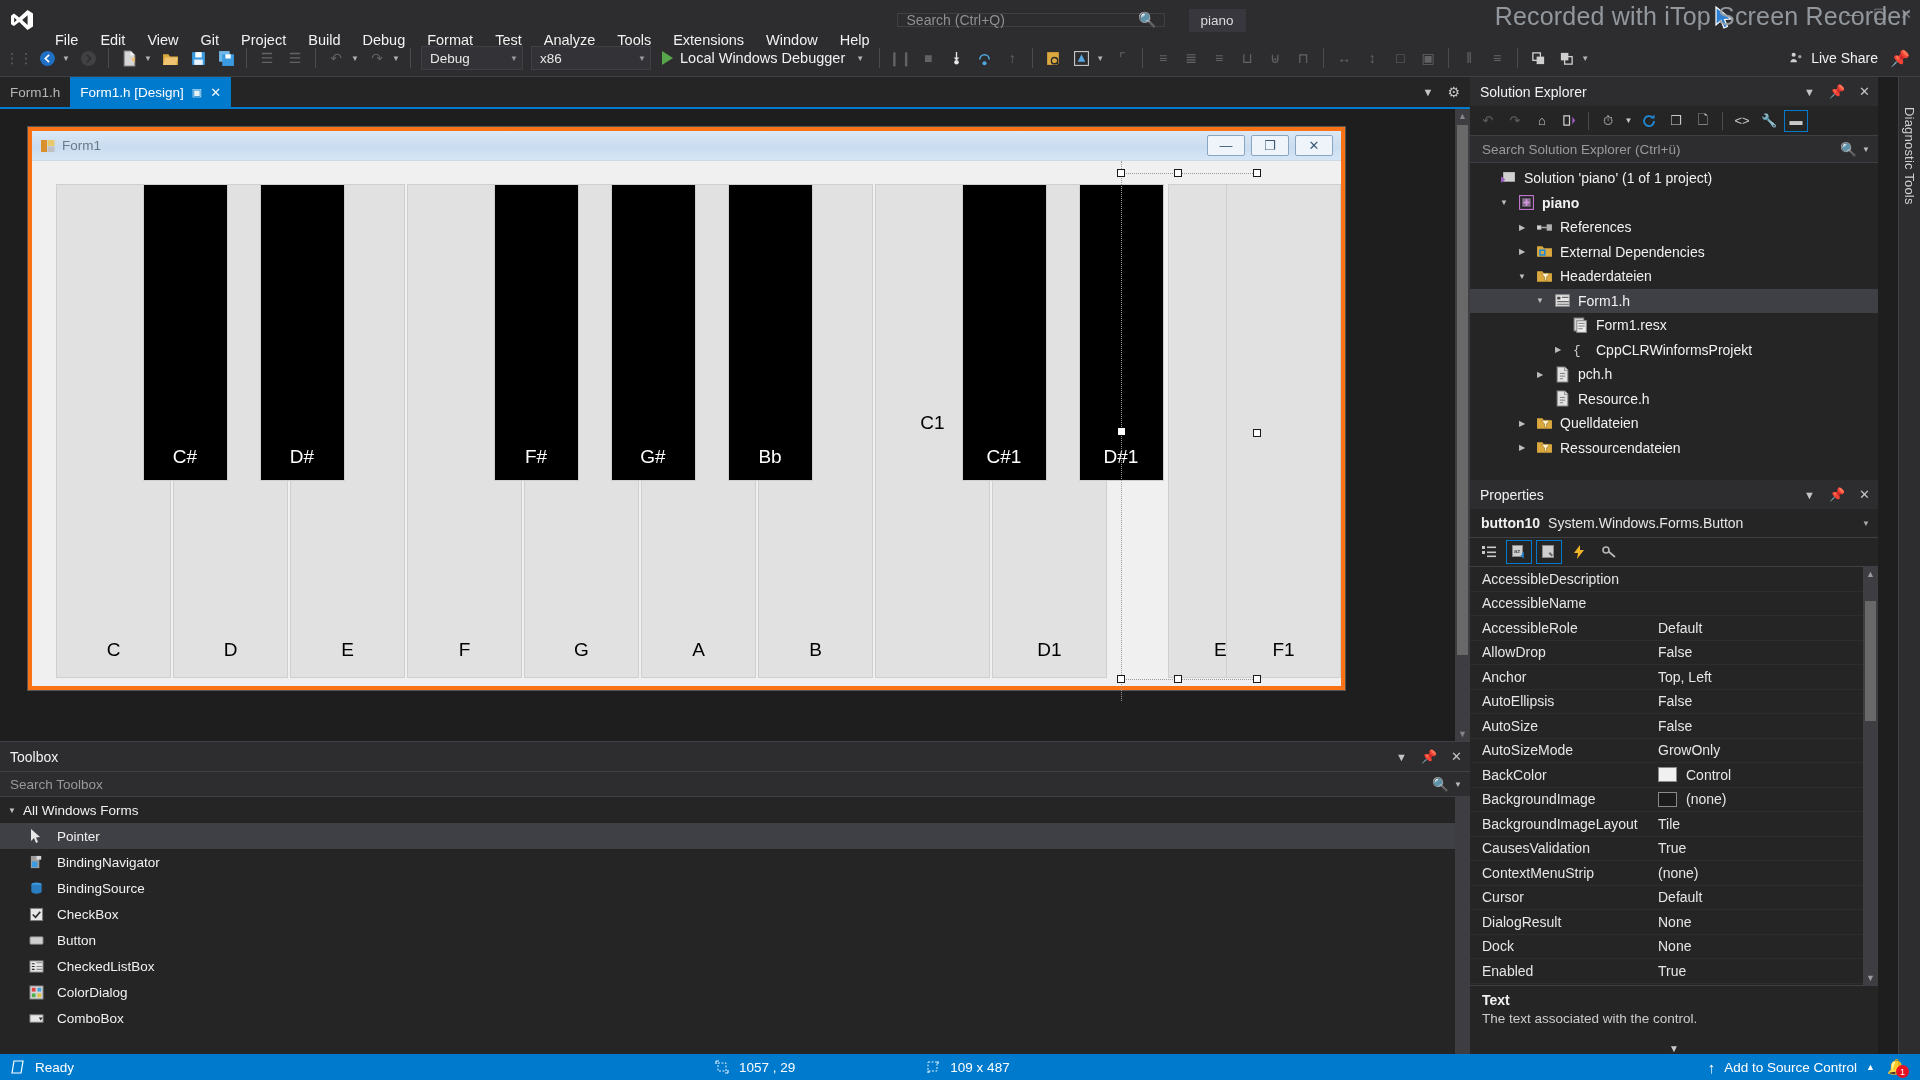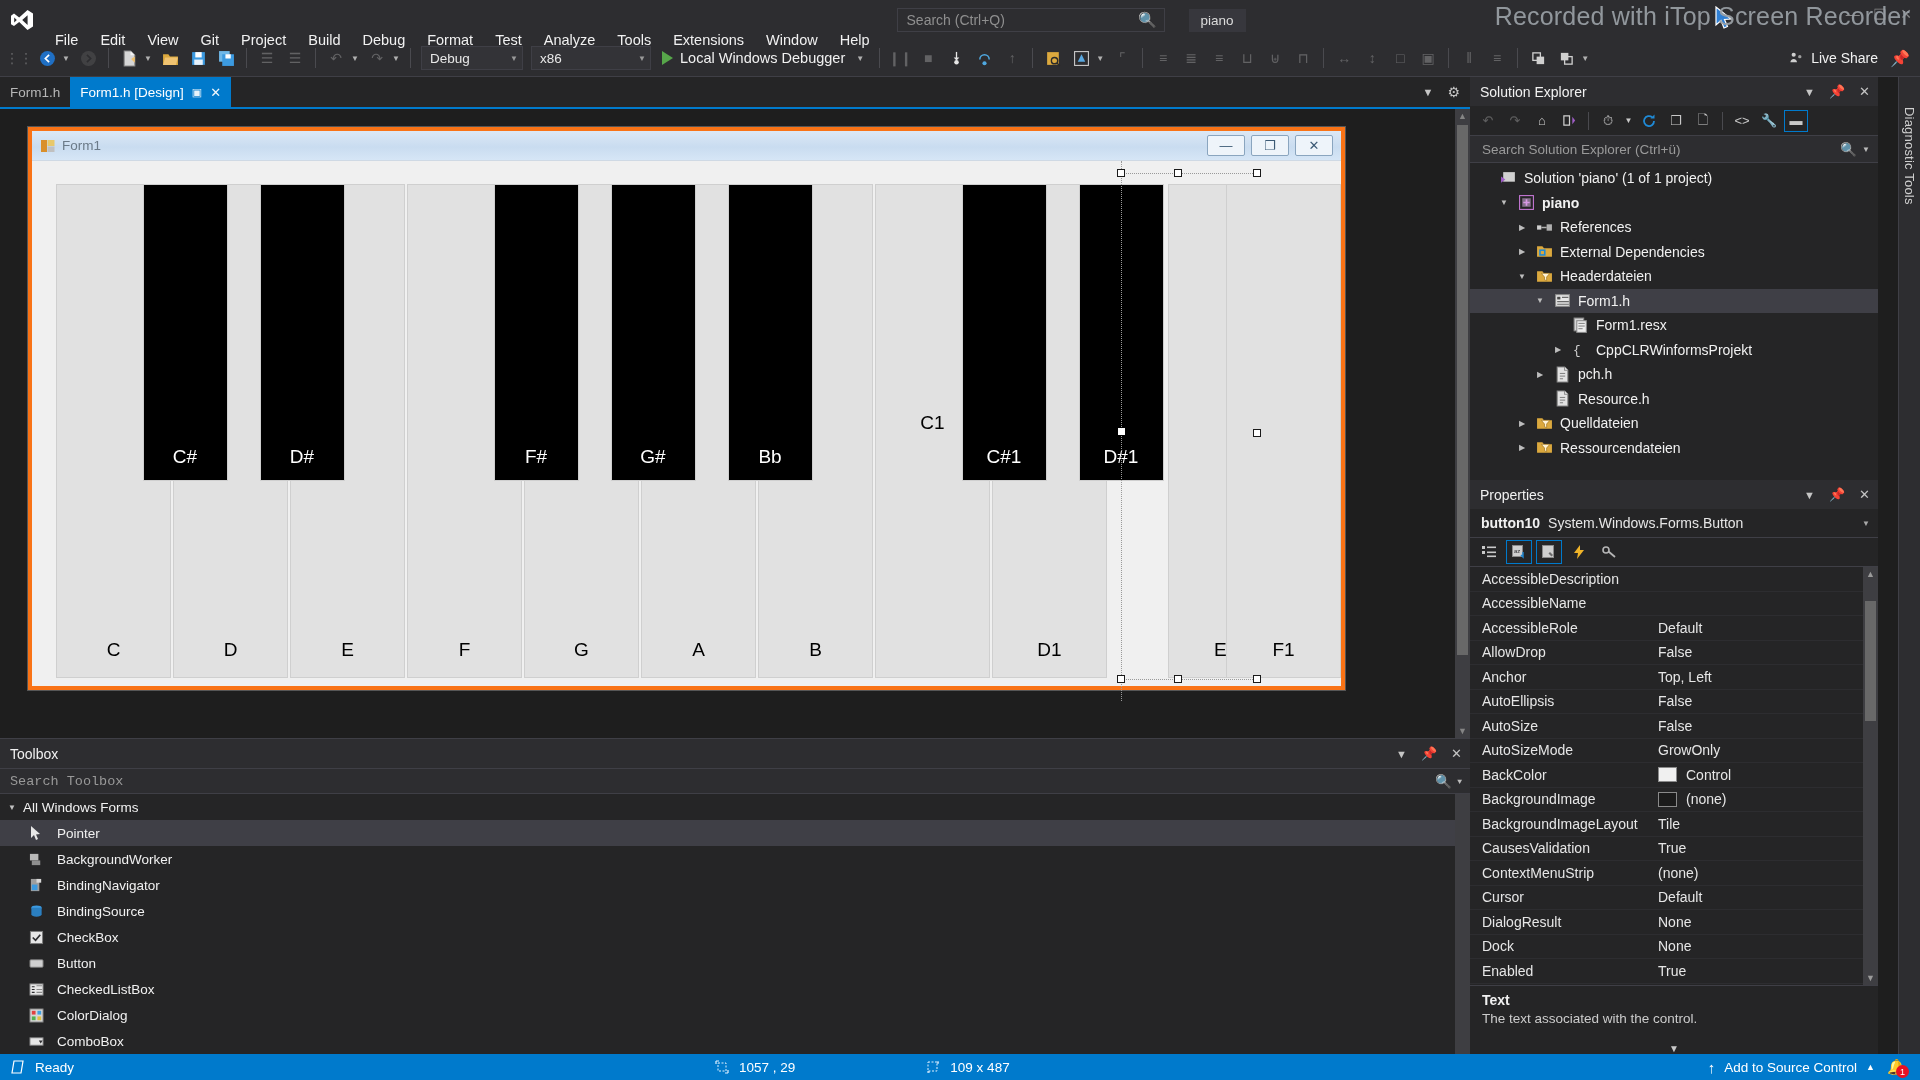--- a/index.html
+++ b/index.html
@@ -19,21 +19,21 @@
     flex: 0 0 40px; position: relative;
   }
   .vs-logo { width: 44px; display:flex; align-items:center; justify-content:center; }
   .vs-logo svg { width: 24px; height: 24px; }
   .menu-items { display: flex; align-items: center; height: 100%; margin-top: 40px; }
   .menu-item {
     padding: 0 11px; height: 100%; display: flex; align-items: center;
     font-size: 14.5px; color: #f1f1f1; cursor: default; white-space: nowrap;
   }
   .qsearch {
-    margin-left: 16px; width: 268px; height: 24px; background: #2d2d30;
+    margin-left: 16px; width: 268px; height: 14px; background: #2d2d30;
     border: 1px solid #3f3f46; display: flex; align-items: center;
     padding: 0 6px 0 9px; color: #8f8f8f; font-size: 14px;
   }
   .qsearch .ph { flex: 1; }
   .qsearch .mag { color: #d0d0d0; font-size: 15px; }
   .piano-chip {
     margin-left: 24px; background: #37373d; padding: 4px 12px; font-size: 13.5px;
     color: #dcdcdc;
   }
   .watermark {
@@ -163,21 +163,21 @@
   }
   .tbx-header {
     height: 29px; display:flex; align-items:center; padding: 0 8px 0 10px;
     background:#2d2d30;
   }
   .tbx-title { font-size: 14px; color:#f1f1f1; }
   .tbx-hdr-btns { margin-left:auto; display:flex; gap:14px; align-items:center;}
   .tbx-hdr-btns span { font-size: 11px; color:#c5c5c5; }
   .tbx-search {
     height: 26px; background: #2d2d30; border-top:1px solid #3f3f46; border-bottom: 1px solid #3f3f46;
-    display:flex; align-items:center; padding: 0 8px 0 10px; color:#999; font-size: 13.5px; font-family: Liberation Mono, monospace;
+    display:flex; align-items:center; padding: 0 8px 0 10px; color:#999; font-size: 13.5px;
   }
   .tbx-search .ph { flex:1; }
   .tbx-list { flex:1; overflow:hidden; position:relative; }
   .tbx-group {
     display:flex; align-items:center; gap: 7px; height: 26px; padding-left: 8px;
     font-size: 13.5px; color:#f1f1f1; background:#252526;
   }
   .tbx-group .tri { font-size: 8px; color:#c0c0c0; }
   .tbx-row {
     display:flex; align-items:center; height: 26px; padding-left: 28px; gap: 12px;
@@ -604,29 +604,20 @@
               <span class="tbx-ico">
                 <svg width="13" height="14" viewBox="0 0 13 14">
                   <path d="M1 0v12l3-3 2 5 2-1-2-4.6 4-.4z" fill="#e6e6e6"></path>
                 </svg>
               </span>
               <span>Pointer</span>
             </div>
             <div class="tbx-row">
               <span class="tbx-ico">
                 <svg width="15" height="15" viewBox="0 0 16 16">
-                  <rect x="1" y="2" width="9" height="7" fill="#b8b8b8"></rect>
-                  <rect x="3" y="9" width="9" height="5" fill="#8f8f8f"></rect>
-                </svg>
-              </span>
-              <span>BackgroundWorker</span>
-            </div>
-            <div class="tbx-row">
-              <span class="tbx-ico">
-                <svg width="15" height="15" viewBox="0 0 16 16">
                   <rect x="2" y="1" width="9" height="13" fill="#9e9e9e"></rect>
                   <rect x="3" y="7" width="6" height="6" fill="#3c9ae0"></rect>
                   <rect x="8" y="1" width="5" height="4" fill="#d8d8d8"></rect>
                 </svg>
               </span>
               <span>BindingNavigator</span>
             </div>
             <div class="tbx-row">
               <span class="tbx-ico">
                 <svg width="15" height="15" viewBox="0 0 16 16">

